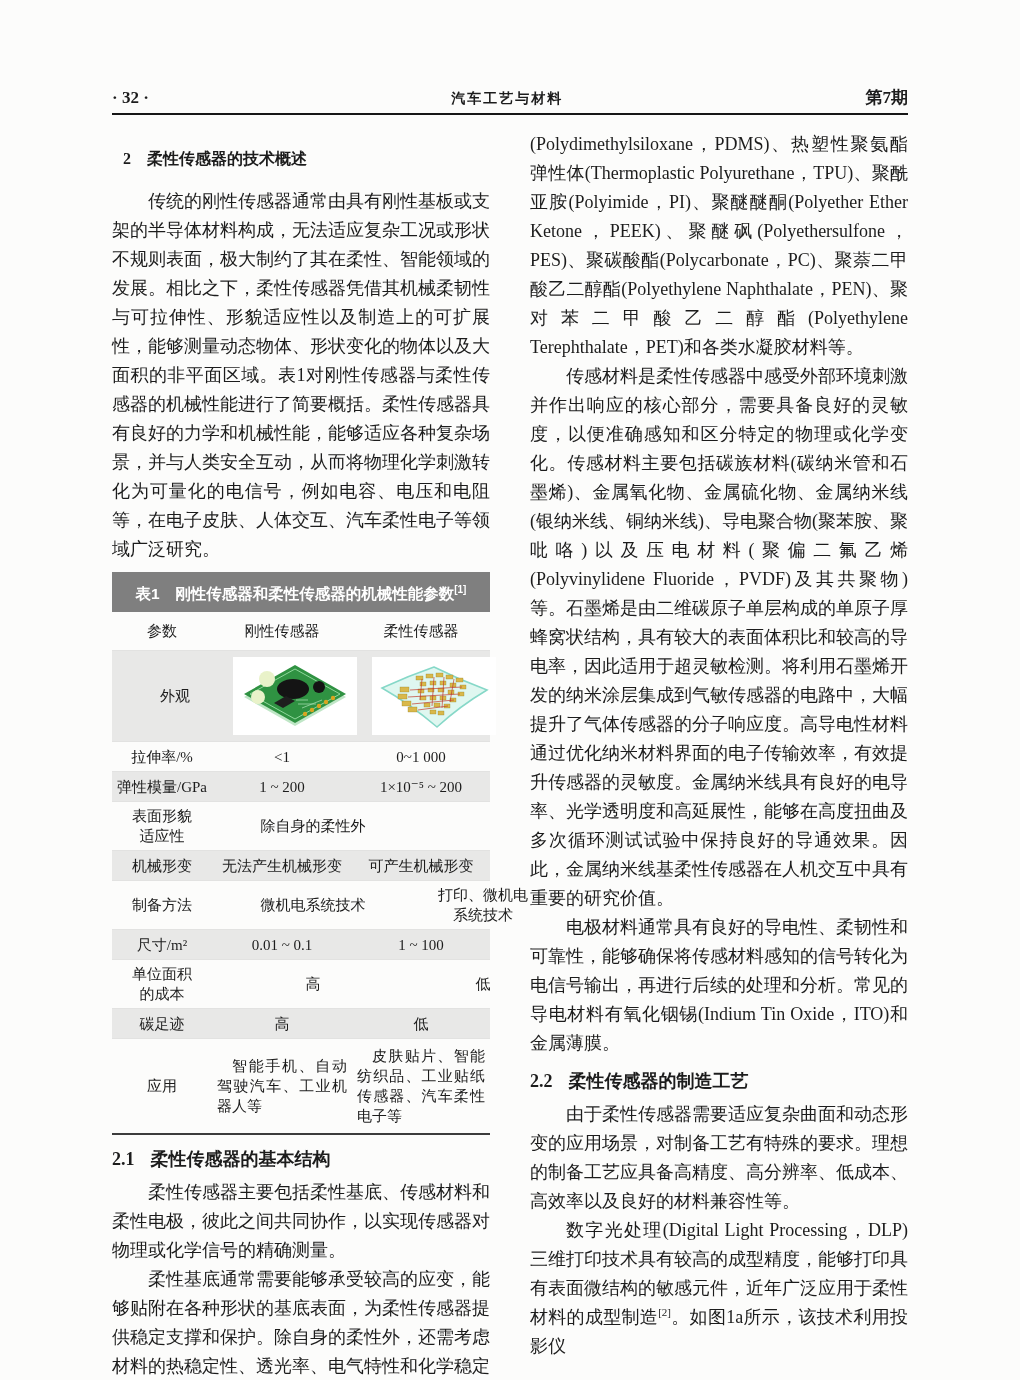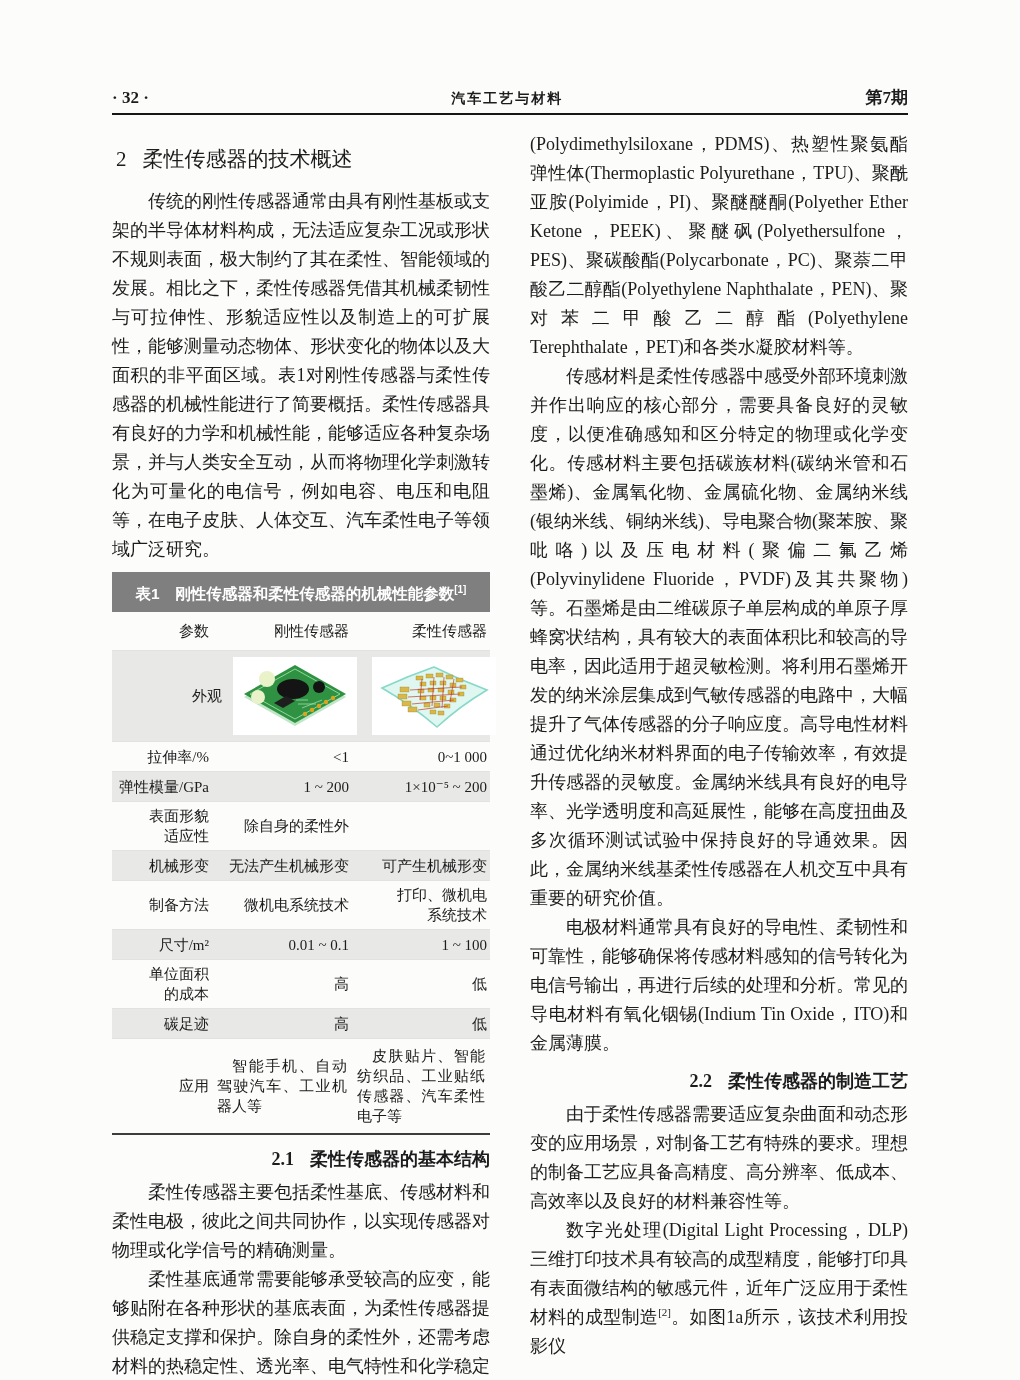--- a/index.html
+++ b/index.html
@@ -23,32 +23,32 @@
     height:2px; background:#161616;
   }
   .columns {
     position:absolute; top:130px; left:112px; width:796px;
     display:flex; gap:40px;
   }
   .col { width:378px; font-size:18px; line-height:29px; text-align:justify; }
   .col p { margin:0; text-indent:2em; }
   .col p.noindent { text-indent:0; }
   h2.sec {
-    margin:14px 0 13px 4px;
+    margin:14px 0 13px 11px;
     font-family:"Liberation Sans","DejaVu Sans",sans-serif;
-    font-size:21px; font-weight:normal; text-align:left; line-height:30px;
+    font-size:16px; font-weight:bold; text-align:left; line-height:30px;
   }
   h2.sec .num, h3.subsec .num {
     font-family:"Liberation Serif","DejaVu Serif",serif;
     margin-right:16px;
   }
   h3.subsec {
     margin:9px 0 4px 0;
     font-family:"Liberation Sans","DejaVu Sans",sans-serif;
-    font-size:18px; font-weight:bold; text-align:right; line-height:29px;
+    font-size:18px; font-weight:bold; text-align:left; line-height:29px;
   }
   sup.ref { font-size:11px; vertical-align:super; line-height:0; }
 
   
   .tbl { margin:8px 0 10px 0; width:378px; border-bottom:2px solid #3c3c3c; }
   .tbl-title {
     background:#7f7f7f; color:#ffffff;
     font-family:"Liberation Sans","DejaVu Sans",sans-serif;
     font-weight:bold; font-size:15.5px;
     min-height:40px; display:flex; align-items:center; justify-content:center;
@@ -56,25 +56,25 @@
   }
   .tbl-title sup { font-size:10px; vertical-align:super; }
   .trow {
     display:grid; grid-template-columns:100px 140px 138px;
     align-items:center; border-bottom:1px solid #e2e2e1;
   }
   .trow:last-child { border-bottom:none; }
   .trow.shade { background:#e8e8e7; }
   .thead-row { min-height:38px; font-size:15.5px; }
   .cell {
-    text-align:right; font-size:15px; line-height:20px;
+    text-align:center; font-size:15px; line-height:20px;
     white-space:pre-line; padding:4px 3px;
   }
   .row-min30 { min-height:29px; }
-  .row-min46 { min-height:46px; }
+  .row-min46 { min-height:46px;gap:31px; }
   .row-img  { min-height:90px;padding-left:13px; }
   .row-app .cell.val { text-align:justify; text-indent:1em; padding:7px 5px; }
   .imgbox {
     background:#ffffff; width:124px; height:78px; margin:5px auto;
     display:flex; align-items:center; justify-content:center;
   }
   .imgbox svg { display:block; }
 </style>
 </head>
 <body>

